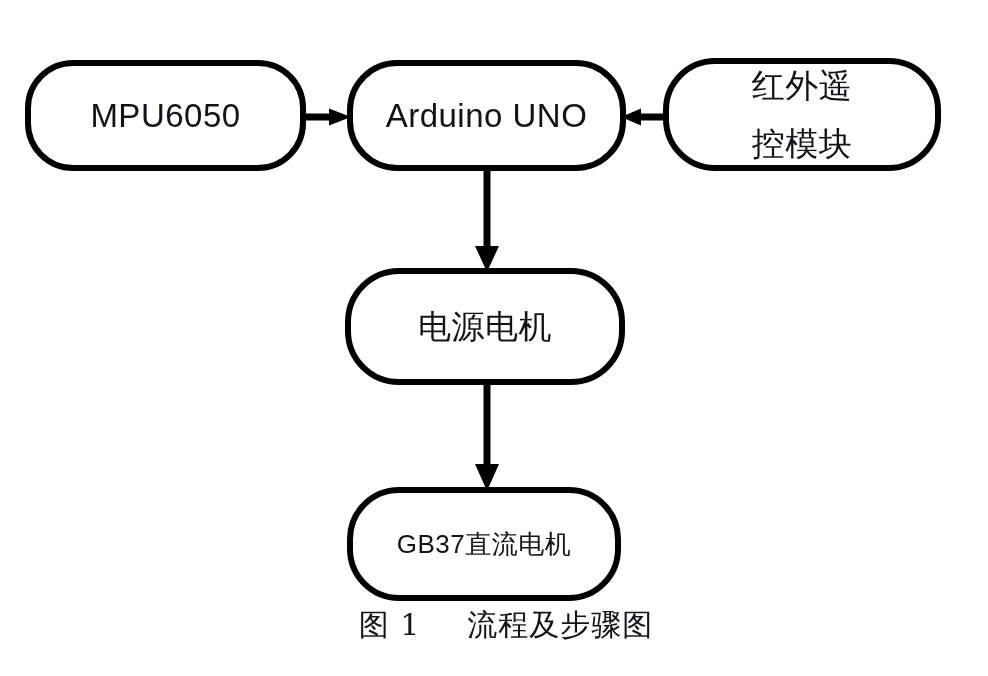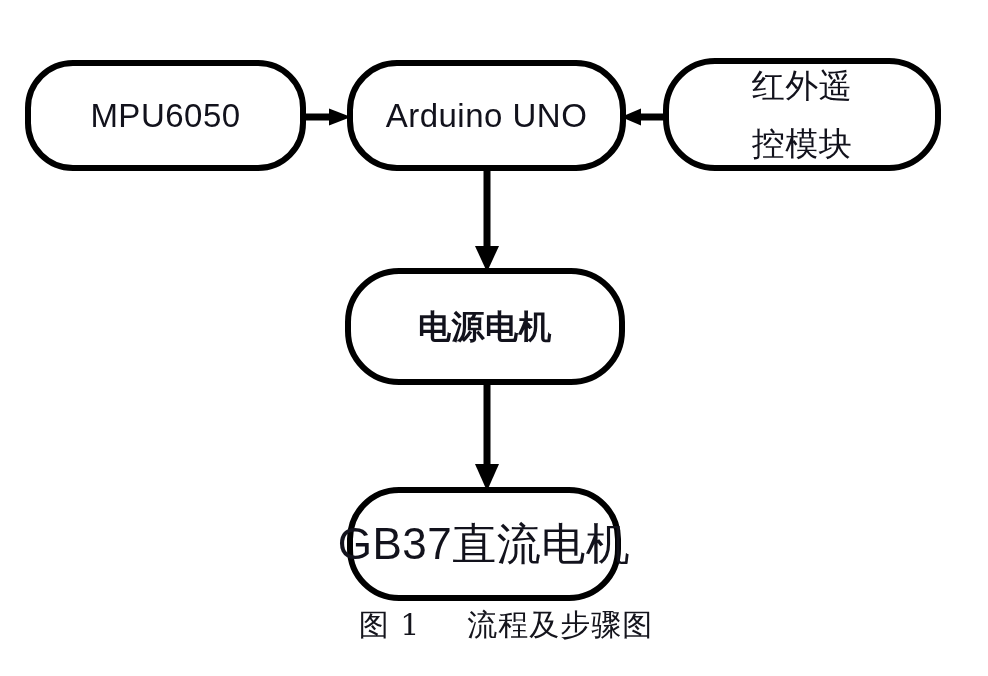--- a/index.html
+++ b/index.html
@@ -61,27 +61,27 @@
     gap: 20px;
   }
   #node-ir-module .line { margin: 1px 0; }
 
   
   #node-motor-driver {
     left: 345px; top: 236px; width: 280px; height: 117px;
     border-radius: 54px;
     font-size: 33px;
   }
-  #node-motor-driver .line { margin: 2px 0; font-weight: bold; }
+  #node-motor-driver .line { margin: 2px 0; }
 
   
   #node-dc-motor {
     left: 347px; top: 455px; width: 274px; height: 114px;
     border-radius: 52px;
-    font-size: 44px;
+    font-size: 26px;
   }
 
   
   .connector { position: absolute; }
 
   #conn-mpu-to-arduino {
     left: 303px; top: 76px; width: 48px; height: 18px;
   }
   #conn-ir-to-arduino {
     left: 621px; top: 76px; width: 46px; height: 18px;

